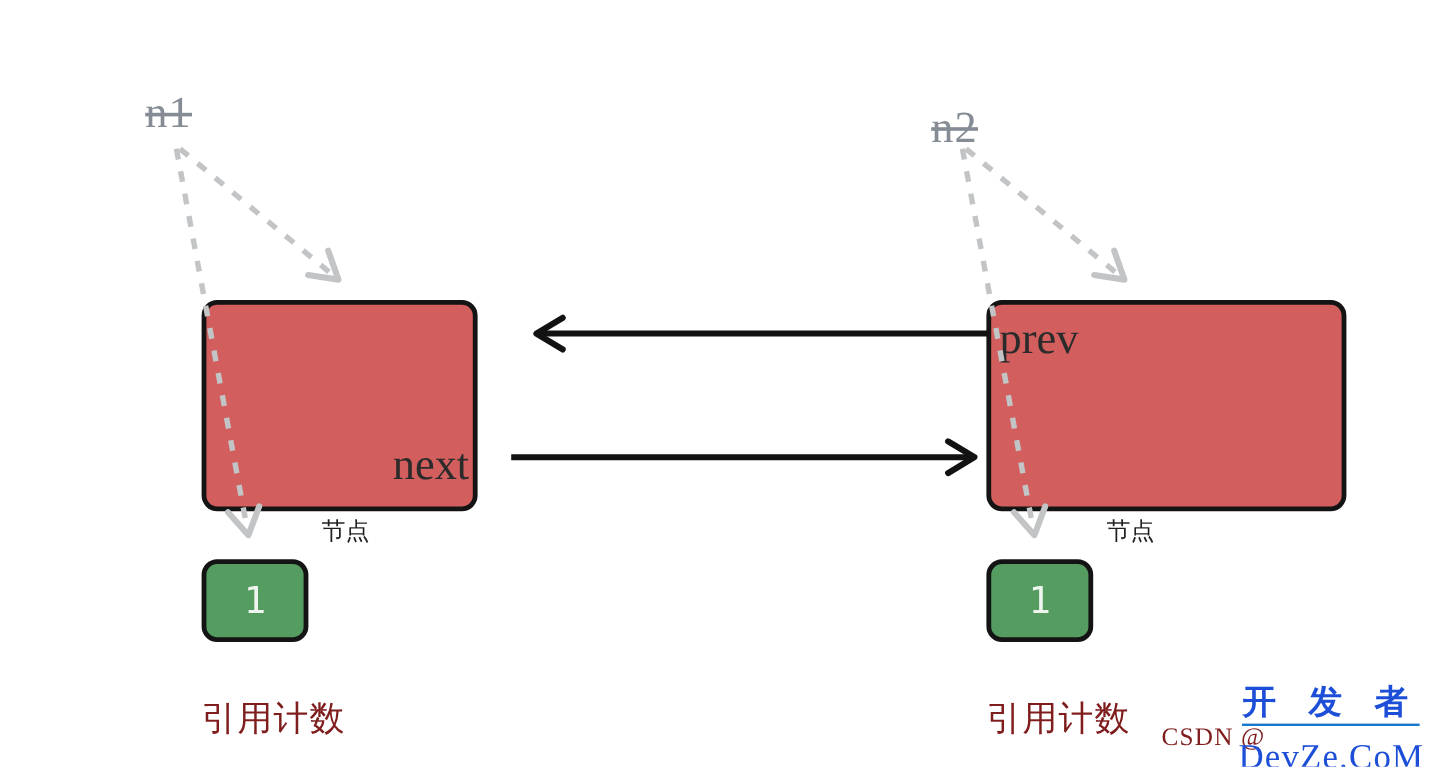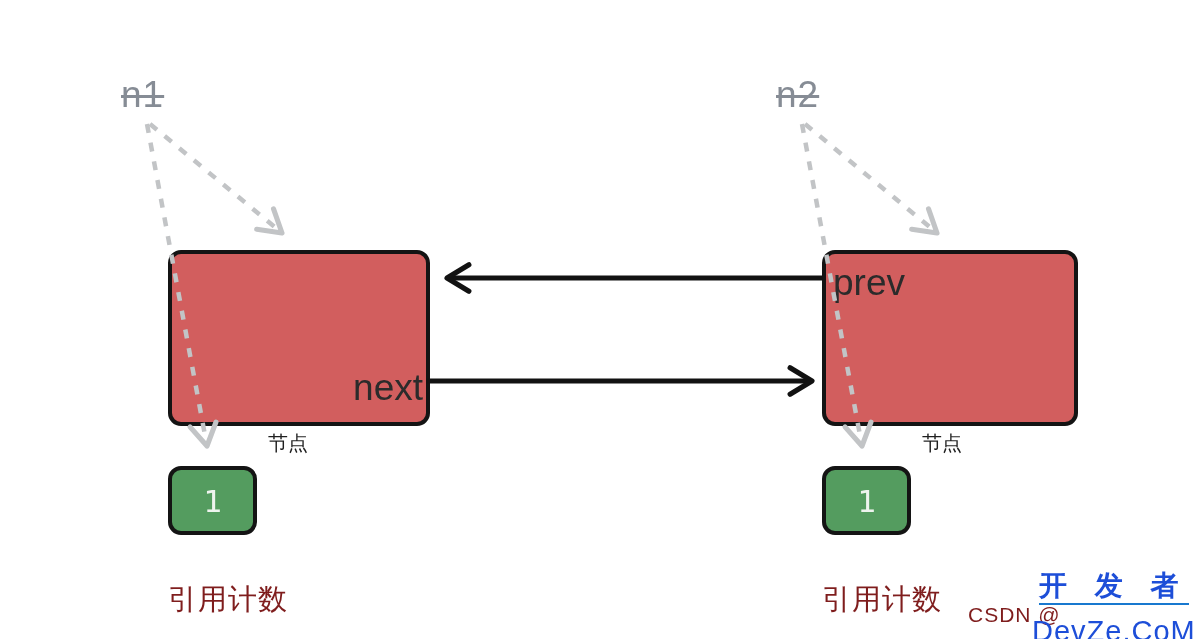--- a/index.html
+++ b/index.html
@@ -6,39 +6,39 @@
   body{
     font-family:"Liberation Sans","DejaVu Sans",sans-serif;
     background:#ffffff;
   }
   .stage{
     position:relative;
     width:1200px;height:639px;
     background:#ffffff;
     overflow:hidden;
   }
-  .abs{position:absolute;}
+  .abs{position:absolute;font-family:Liberation Serif, serif;}
 
   
   .var-name{
     font-size:37px;
     color:#868c95;
     text-decoration:line-through;
     text-decoration-thickness:3px;
     letter-spacing:1px;
     line-height:1;
   }
 
   
   .node-box{
     background:#d25e5e;
     border:4px solid #141414;
     border-radius:13px;
     box-sizing:border-box;
-    width:262px;height:176px;
+    width:230px;height:176px;
   }
   .ptr-label{
     position:absolute;
     font-size:37px;
     color:#2b2b2b;
     line-height:1;
   }
   .ptr-next{right:3px;bottom:16px;}
   .ptr-prev{left:7px;top:10px;}
 
@@ -100,27 +100,27 @@
     margin-top:12px;
     letter-spacing:1px;
   }
 </style>
 </head>
 <body>
 
 <div class="stage">
 
   <div class="abs var-name" style="left:121px;top:76px;">n1</div>
-  <div class="abs var-name" style="left:776px;top:76px;">n2</div>
+  <div class="abs var-name" style="left:776px;top:88px;">n2</div>
 
   <div class="abs node-box" style="left:168px;top:250px;">
     <span class="ptr-label ptr-next">next</span>
   </div>
 
-  <div class="abs node-box" style="left:822px;top:250px;width:256px;">
+  <div class="abs node-box" style="left:822px;top:250px;width:300px;">
     <span class="ptr-label ptr-prev">prev</span>
   </div>
 
   <div class="abs node-caption" style="left:268px;top:433px;">节点</div>
   <div class="abs node-caption" style="left:922px;top:433px;">节点</div>
 
   <div class="abs ref-box" style="left:168px;top:466px;">
     <span>1</span>
   </div>
   <div class="abs ref-box" style="left:822px;top:466px;">

